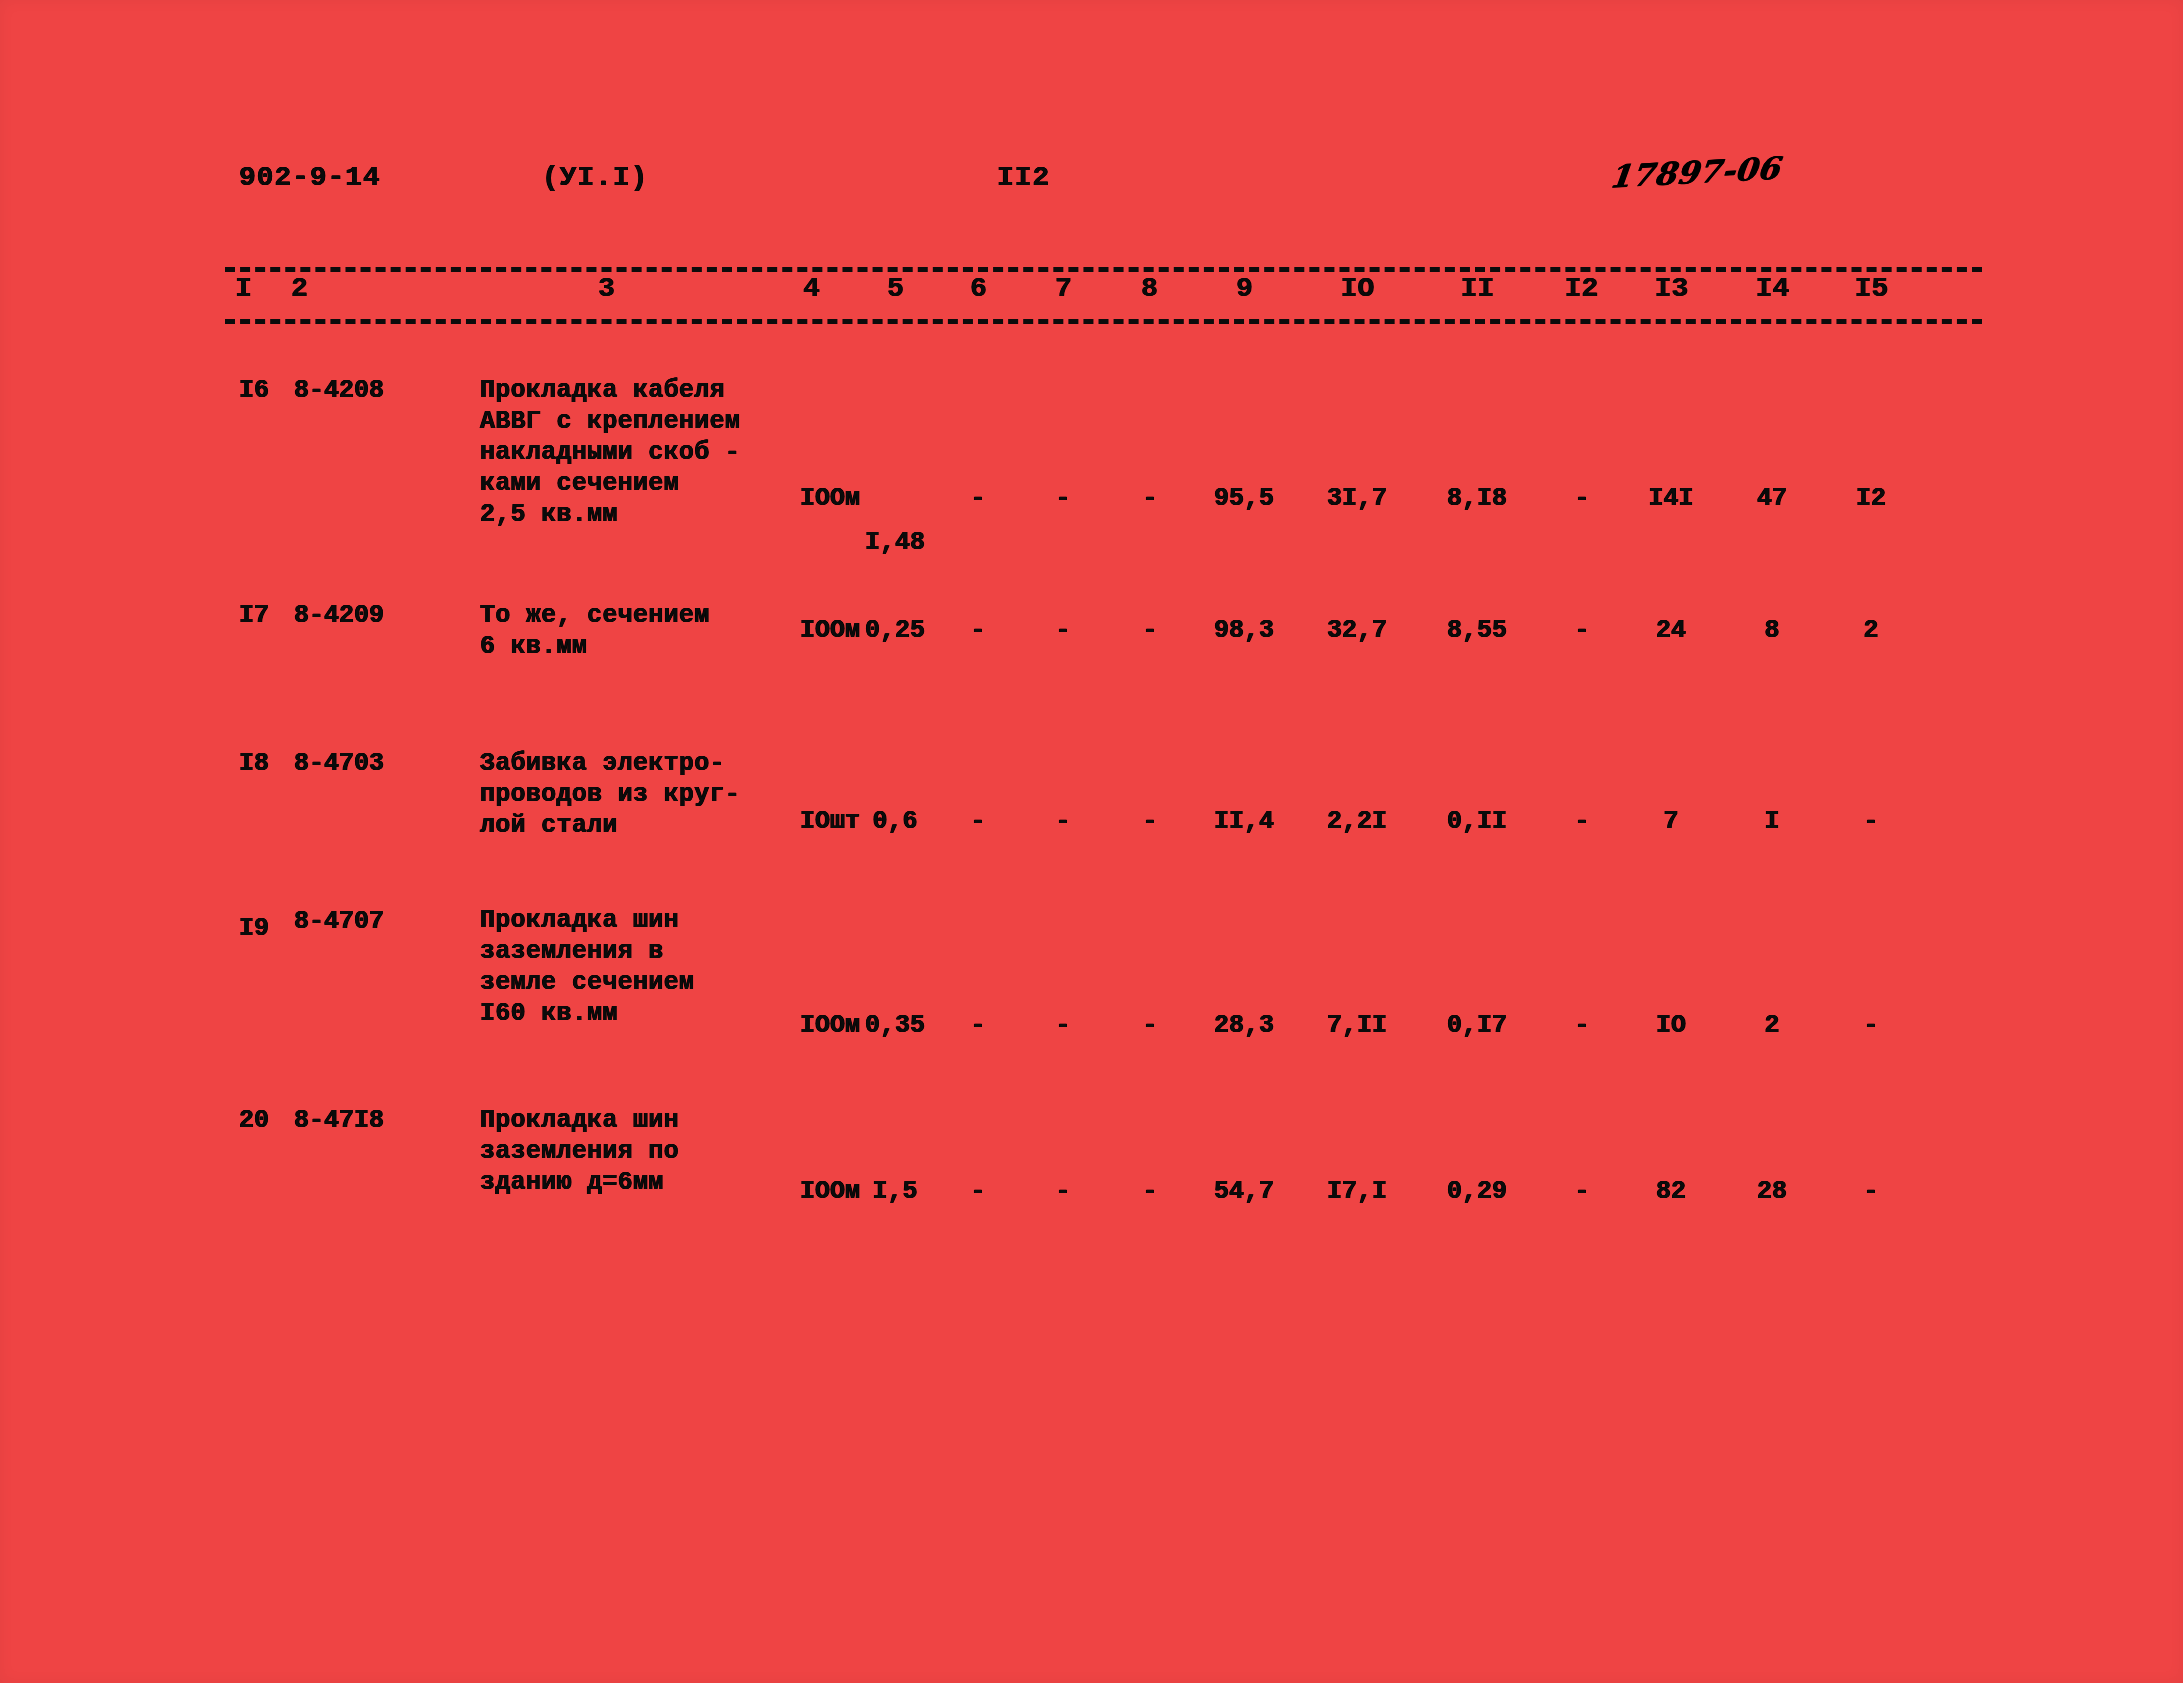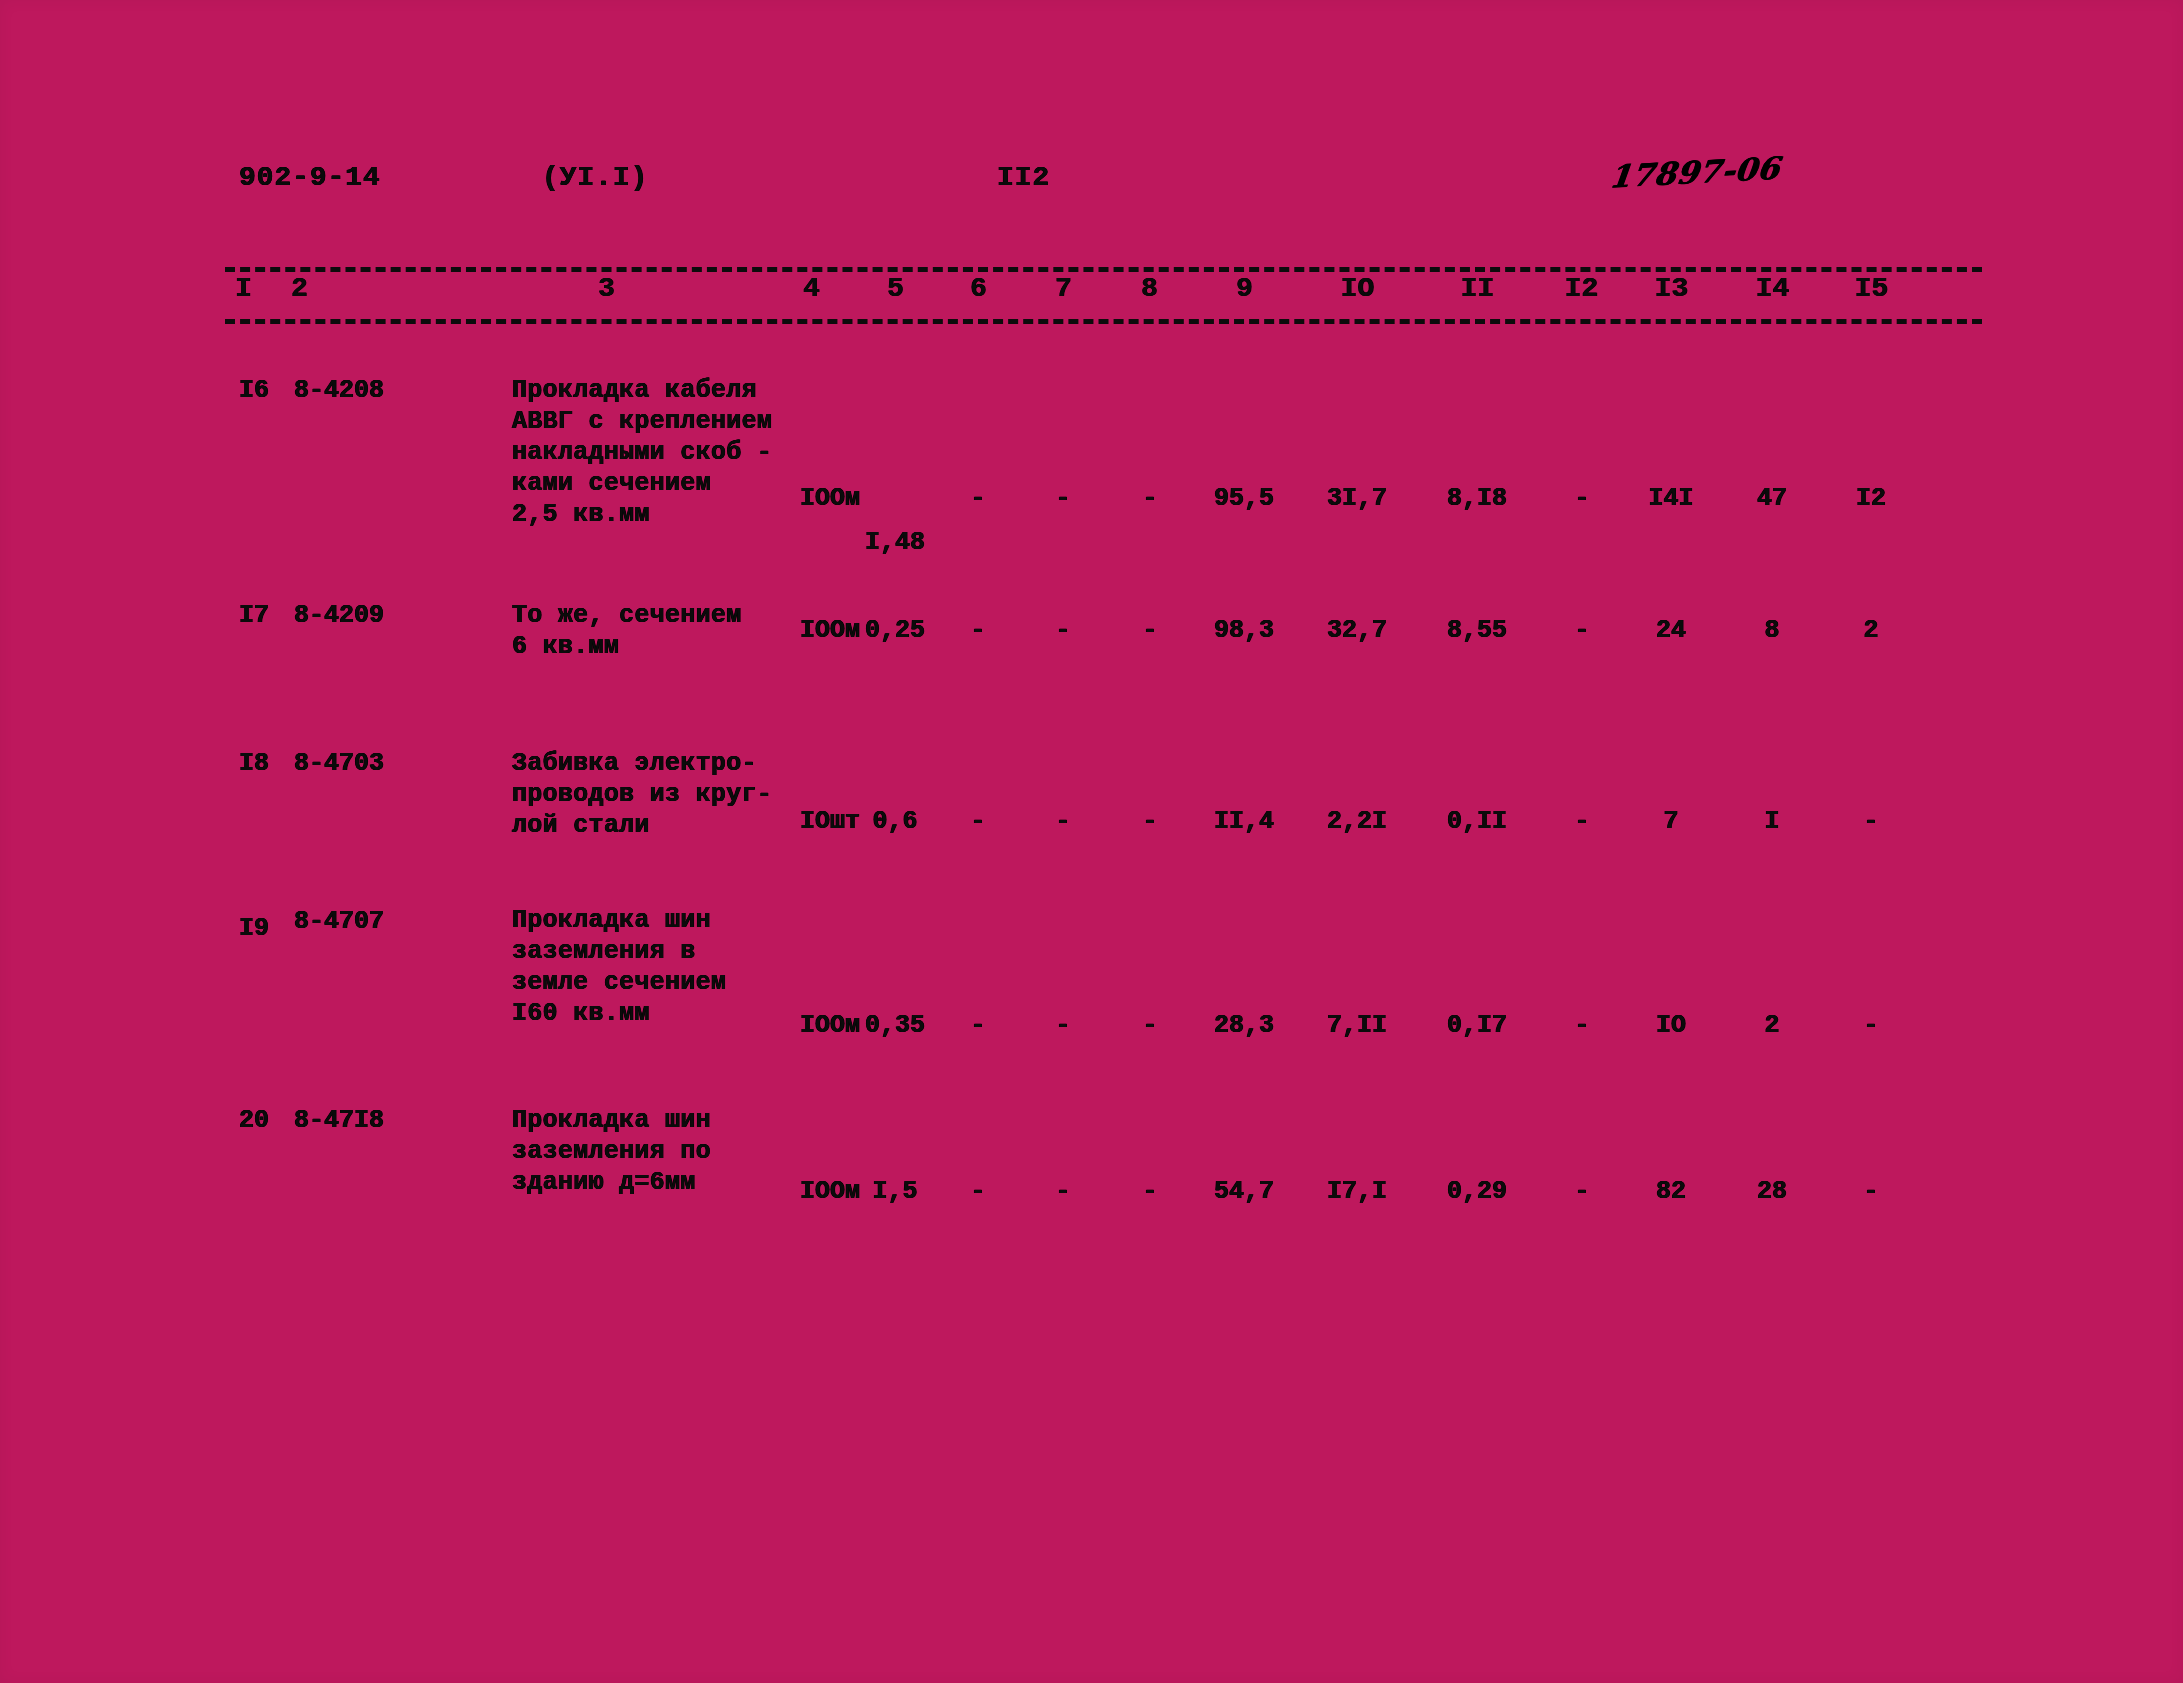--- a/index.html
+++ b/index.html
@@ -14,21 +14,21 @@
     position: relative;
     font-family: "Liberation Serif", "DejaVu Serif", serif;
     color: #000000;
     overflow: hidden;
   }
 
   
   .page {
     position: absolute;
     inset: 0;
-    background: #be185d;
+    background: #ef4444;
   }
 
   
   .scan-edge {
     position: absolute;
     inset: 0;
     pointer-events: none;
     box-shadow: inset 0 0 16px rgba(0,0,0,0.05);
   }
 
@@ -119,21 +119,21 @@
     font-family: "Liberation Mono", "DejaVu Sans Mono", monospace;
     font-weight: bold;
     font-size: 25px;
     line-height: 31px;
     white-space: pre;
     color: #0b0b0b;
     text-shadow: 0.4px 0 0 #000, -0.4px 0 0 #000, 0 0.2px 0 #000;
   }
   .cell-idx   { text-align: left; }
   .cell-code  { text-align: center; }
-  .cell-desc  { text-align: left; letter-spacing: 0.3px; margin-left: 32px; }
+  .cell-desc  { text-align: left; letter-spacing: 0.3px; }
   .cell-unit  { text-align: right; }
   .cell-num   { text-align: center; }
 
   .desc-line { display: block; }
 </style>
 </head>
 <body>
 
 <div class="page">
 

